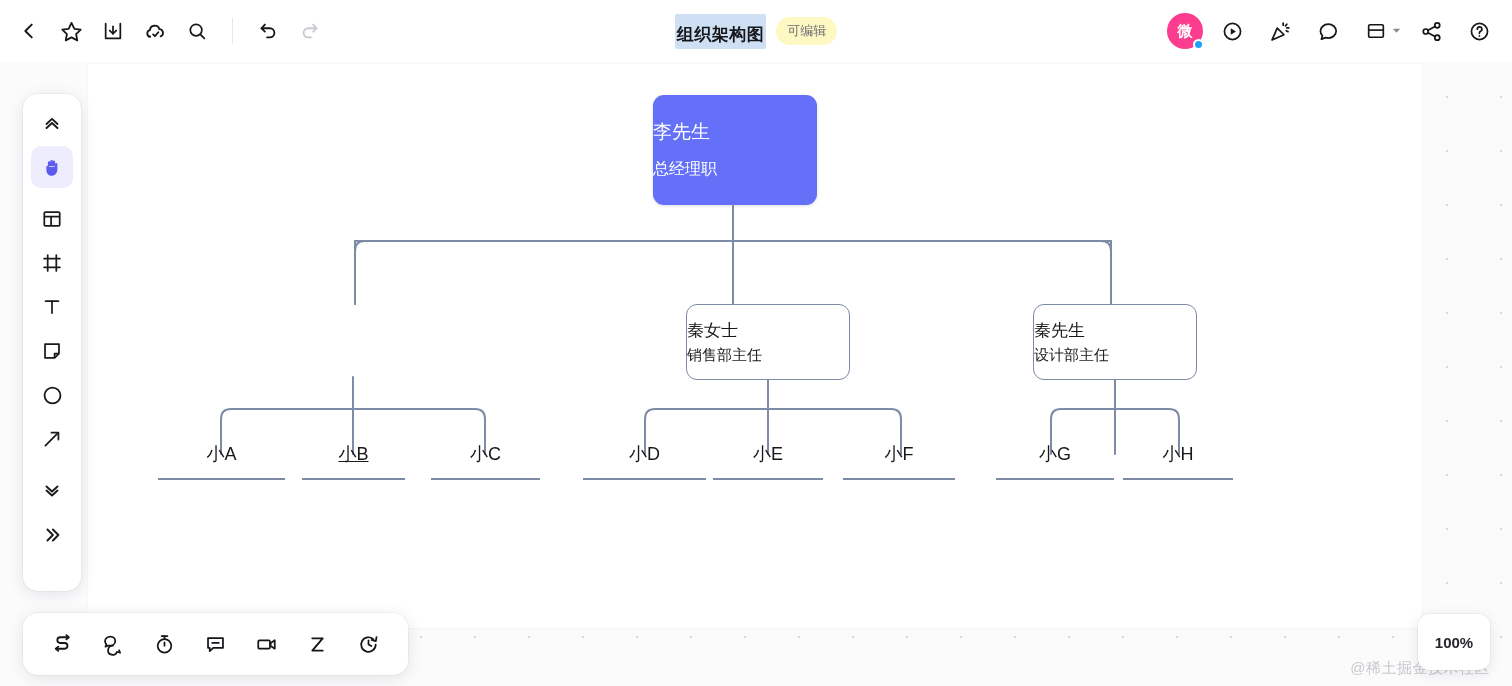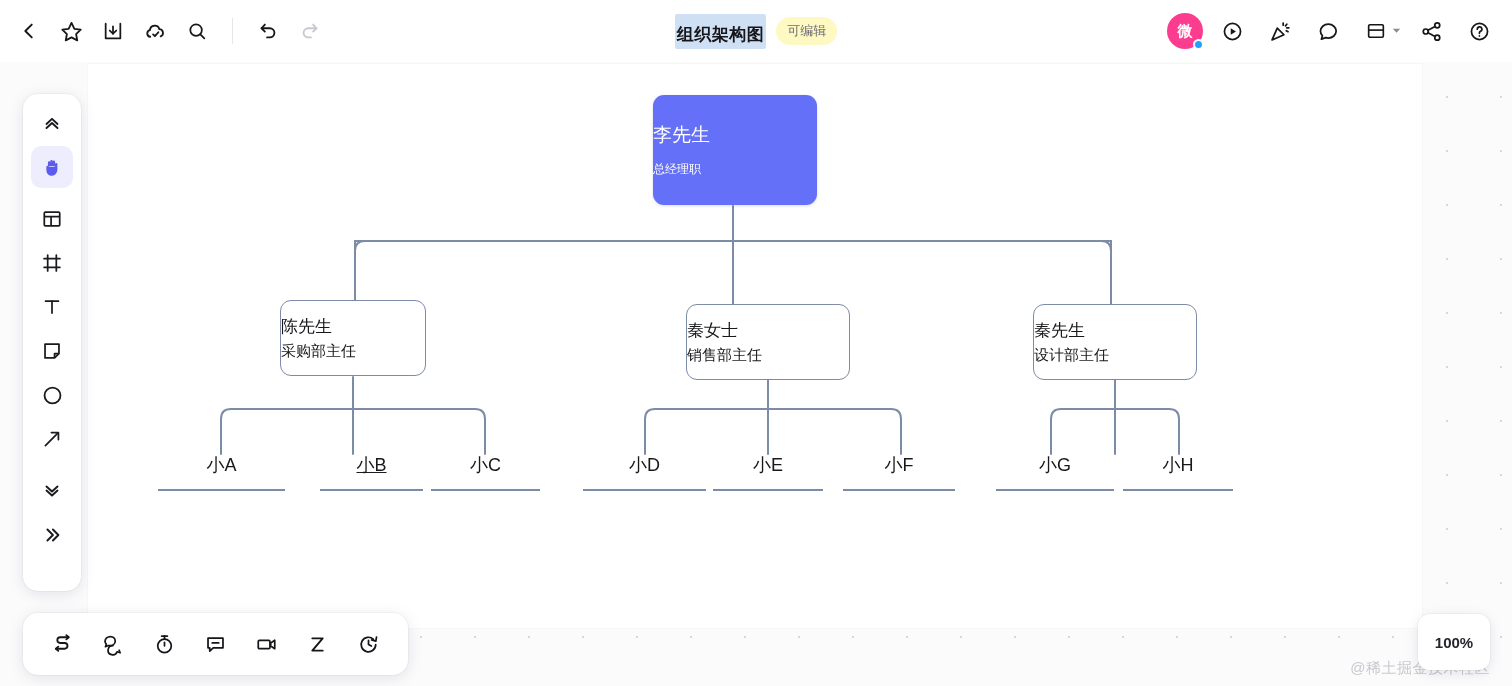--- a/index.html
+++ b/index.html
@@ -120,32 +120,32 @@
   .node{
     position:absolute; border-radius:11px;
     display:flex; flex-direction:column; align-items:flex-start; justify-content:center;
     cursor:pointer; line-height:1.28;
   }
   .node.root{
     background:#6470f7; color:#fff; border:none;
     box-shadow:0 1px 3px rgba(60,60,120,.18);
   }
   .node.root .n-name{ font-size:19px; margin-bottom:4px; }
-  .node.root .n-role{ font-size:12px;margin-top:11px; }
+  .node.root .n-role{ font-size:16px;margin-top:11px; }
   .node.dept{
     background:#fff; border:1.6px solid #7d8ba6; color:#18181c;
   }
   .node.dept .n-name{ font-size:17px; margin-bottom:3px; }
   .node.dept .n-role{ font-size:15px; }
 
   .leaf{
     position:absolute; display:flex; flex-direction:column;
     align-items:center; cursor:pointer;
   }
-  .leaf .l-label{ font-size:18px; color:#18181c; line-height:1.1;margin-top:11px; }
+  .leaf .l-label{ font-size:18px; color:#18181c; line-height:1.1; }
   .leaf .l-rule{ margin-top:13px; height:2px; background:#7d8ba6; width:100%; }
 </style>
 </head>
 <body>
 
 <div id="app">
 
   <div class="stage"></div>
   <div class="canvas-sheet"></div>
 
@@ -177,40 +177,36 @@
         <path d="M963,355 L963,390"></path>
         <path d="M1027,345 L1027,390"></path>
       </g>
     </svg>
 
     <div class="node root" style="left:565px; top:31px; width:164px; height:110px;">
       <div class="n-name">李先生</div>
       <div class="n-role">总经理职</div>
     </div>
 
-    <div class="node dept" style="left:192px; top:236px; width:146px; height:76px;">
-      <div class="n-name">陈先生</div>
-      <div class="n-role">采购部主任</div>
-    </div>
 
     <div class="node dept" style="left:598px; top:240px; width:164px; height:76px;">
       <div class="n-name">秦女士</div>
       <div class="n-role">销售部主任</div>
     </div>
 
     <div class="node dept" style="left:945px; top:240px; width:164px; height:76px;">
       <div class="n-name">秦先生</div>
       <div class="n-role">设计部主任</div>
     </div>
 
     <div class="leaf" style="left:70px; top:381px; width:127px;">
       <div class="l-label">小A</div>
       <div class="l-rule"></div>
     </div>
-    <div class="leaf" style="left:232px; top:381px; width:103px;text-decoration:underline;">
+    <div class="leaf" style="left:214px; top:381px; width:103px;text-decoration:underline;">
       <div class="l-label">小B</div>
       <div class="l-rule"></div>
     </div>
     <div class="leaf" style="left:343px; top:381px; width:109px;">
       <div class="l-label">小C</div>
       <div class="l-rule"></div>
     </div>
 
     <div class="leaf" style="left:495px; top:381px; width:123px;">
       <div class="l-label">小D</div>

